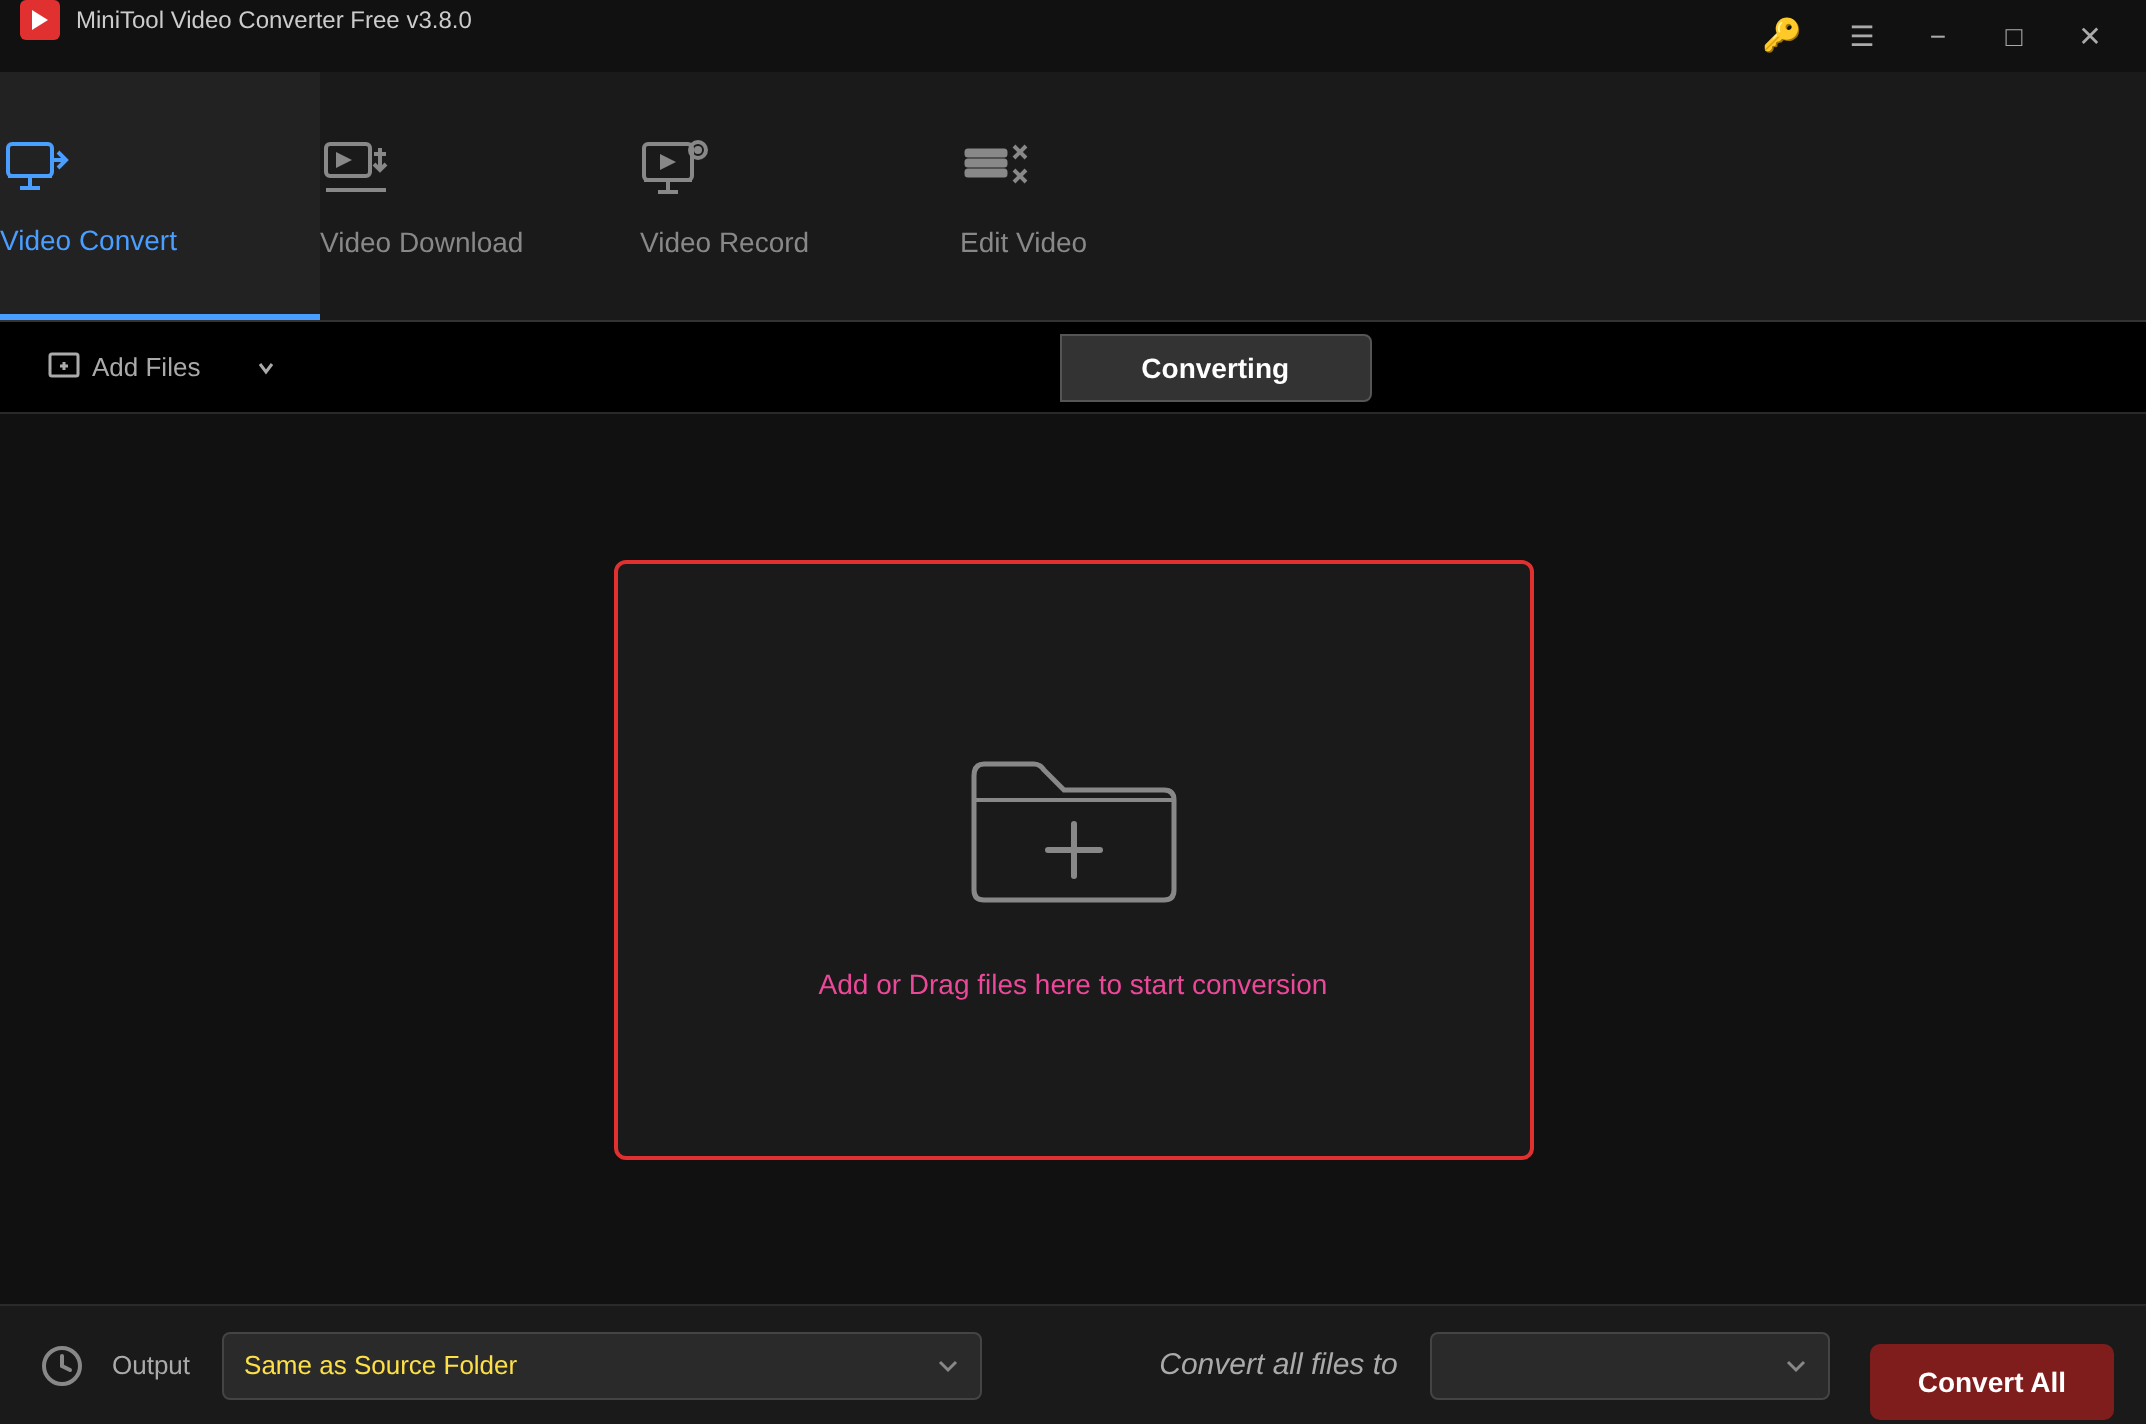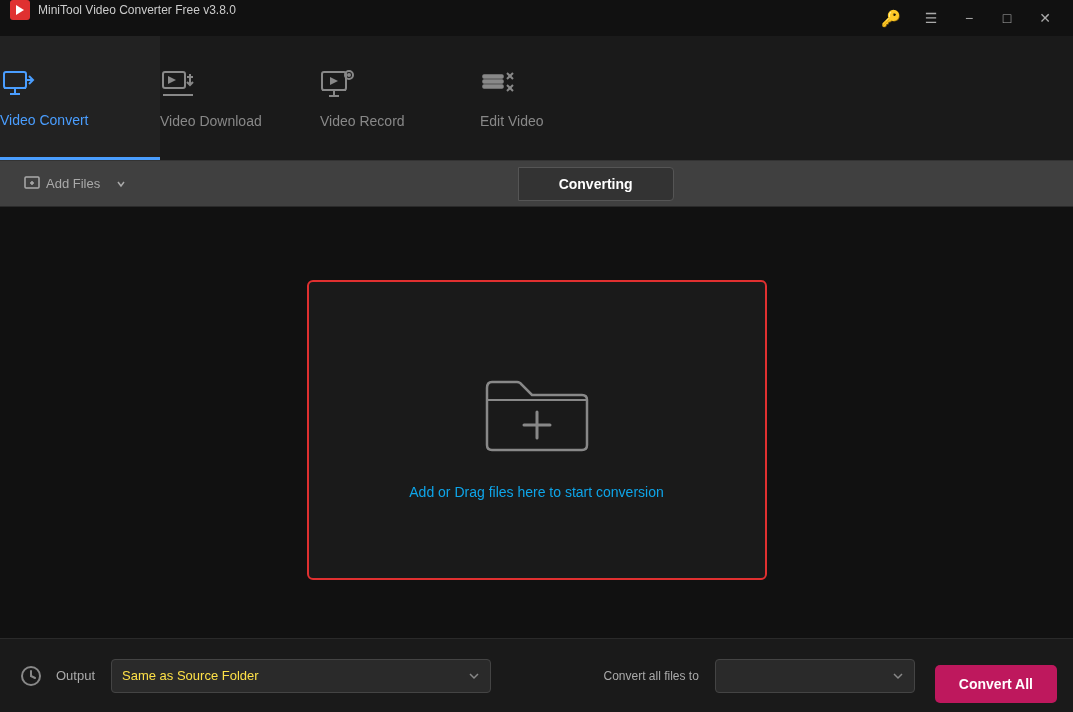--- a/index.html
+++ b/index.html
@@ -113,25 +113,25 @@
 
     .nav-tab svg {
       width: 36px;
       height: 36px;
     }
 
     
     #sub-toolbar {
       display: flex;
       align-items: center;
-      background: #404040;
+      background: #000000;
       height: 46px;
       padding: 0 14px;
       border-bottom: 1px solid #2a2a2a;
-      gap: 0;
+      gap: 12px;
     }
 
     #add-files-btn {
       display: flex;
       align-items: center;
       gap: 6px;
       background: transparent;
       border: none;
       color: #aaa;
       font-size: 13px;
@@ -205,29 +205,29 @@
       cursor: pointer;
     }
 
     #folder-icon-wrapper {
       display: flex;
       align-items: center;
       justify-content: center;
     }
 
     #drop-text {
-      color: #0ea5e9;
+      color: #ec4899;
       font-size: 14px;
     }
 
     
     #footer {
       display: flex;
       align-items: center;
-      height: 74px;
+      height: 60px;
       background: #1a1a1a;
       border-top: 1px solid #2a2a2a;
       padding: 0 16px;
       gap: 10px;
       position: absolute;
       bottom: 0;
       left: 0;
       right: 0;
     }
 
@@ -256,43 +256,44 @@
       padding: 0 10px;
       width: 380px;
       cursor: pointer;
       color: #fde047;
       font-size: 13px;
       justify-content: space-between;
     }
 
     #convert-all-label {
       color: #aaa;
-      font-size: 12px;
+      font-size: 15px;
       margin-left: auto;
       margin-right: 6px;
+      font-style: italic;
     }
 
     #convert-format-dropdown {
       display: flex;
       align-items: center;
       background: #2a2a2a;
       border: 1px solid #444;
       border-radius: 4px;
       height: 34px;
       padding: 0 10px;
       width: 200px;
       cursor: pointer;
       color: #bbb;
       font-size: 13px;
       justify-content: space-between;
       margin-right: 10px;
     }
 
     #convert-all-btn {
-      background: #be185d;
+      background: #7f1d1d;
       color: white;
       border: none;
       border-radius: 5px;
       height: 38px;
       padding: 0 24px;
       font-size: 14px;
       font-weight: 600;
       cursor: pointer;
       white-space: nowrap;
       margin-top: 16px;

